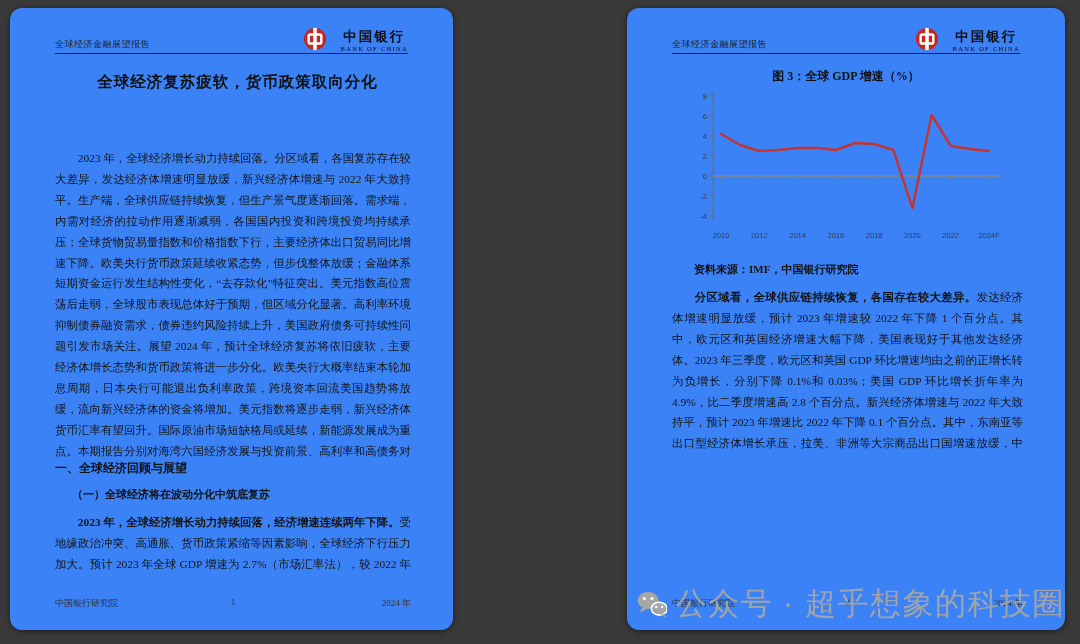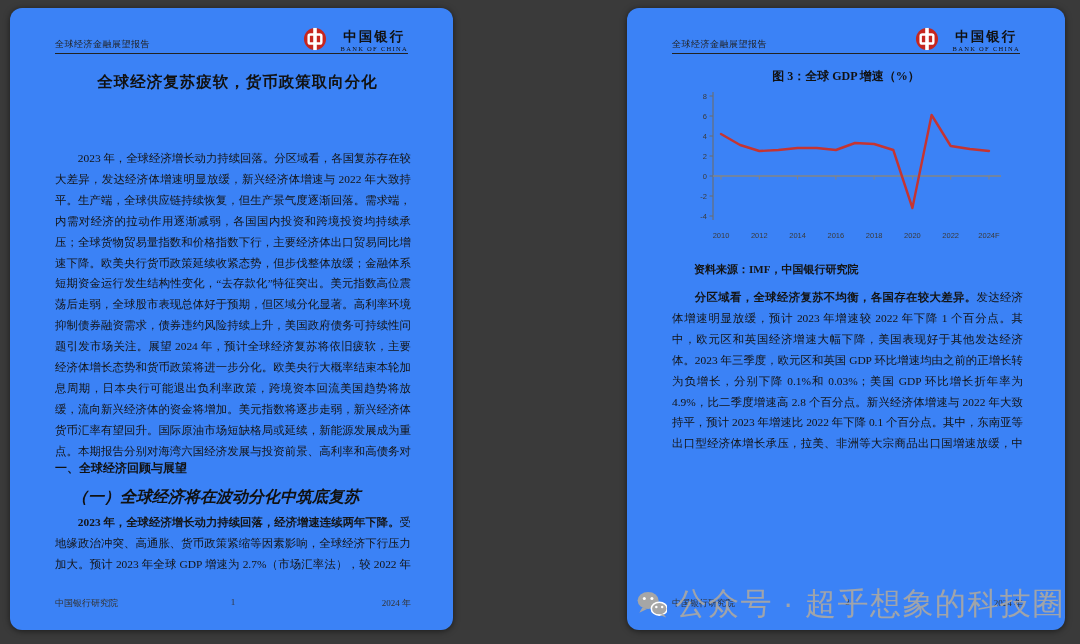--- a/index.html
+++ b/index.html
@@ -27,22 +27,22 @@
                font-size:15.5px; font-weight:bold; color:#111; letter-spacing:1px;margin-left:12px; }
   .doc-subtitle { position:absolute; left:0; right:0; top:96px; text-align:center;
                   font-size:11.5px; font-weight:bold; color:#111; }
 
   .body-para { position:absolute; left:45px; right:42px; text-align:justify;
                font-size:11.4px; line-height:20.9px; color:#141414; text-indent:2em;
                overflow:hidden; }
   #lp-para1 { top:140px; height:312px; }
 
   .sec-h1 { position:absolute; left:45px; top:452px; font-size:12px; font-weight:bold; color:#111; }
-  .sec-h2 { position:absolute; left:62px; top:479px; font-size:16px; font-weight:bold;
-            font-style:italic; color:#111; }
+  .sec-h2 { position:absolute; left:62px; top:479px; font-size:11px; font-weight:bold;
+            color:#111; }
   #lp-para2 { top:504px; height:66px; }
   .lead-bold { font-weight:bold; }
 
   .pg-footer { position:absolute; left:45px; right:42px; top:589px; height:14px;
                font-size:9px; color:#333; }
   .pg-footer .f-left  { position:absolute; left:0; }
   .pg-footer .f-page  { position:absolute; left:0; right:0; text-align:center; }
   .pg-footer .f-right { position:absolute; right:0;font-family:Liberation Serif, serif; }
 
   
@@ -147,21 +147,21 @@
         <line x1="267.7142857142857" y1="88" x2="267.7142857142857" y2="91.5" stroke="#848484" stroke-width="1"></line>
         <text x="267.7142857142857" y="150" text-anchor="middle" font-size="7.5" fill="#3a3a3a">2022</text>
         <line x1="306" y1="88" x2="306" y2="91.5" stroke="#848484" stroke-width="1"></line>
         <text x="306" y="150" text-anchor="middle" font-size="7.5" fill="#3a3a3a">2024F</text>
         <polyline points="38.0,46.0 57.1,57.0 76.3,63.0 95.4,62.0 114.6,60.0 133.7,60.0 152.9,62.0 172.0,55.0 191.1,56.0 210.3,62.0 229.4,120.0 248.6,27.0 267.7,58.0 286.9,61.0 306.0,63.0" fill="none" stroke="#c53431" stroke-width="2.4" stroke-linejoin="round" stroke-linecap="round"></polyline>
       </svg>
   </div>
 
   <div class="source-line">资料来源：IMF，中国银行研究院</div>
 
-  <p class="body-para" id="rp-para1"><span class="lead-bold">分区域看，全球经济复苏不均衡，各国存在较大差异。</span><span>发达经济体增速明显放缓，预计 2023 年增速较 2022 年下降 1 个百分点。其中，欧元区和英国经济增速大幅下降，美国表现好于其他发达经济体。2023 年三季度，欧元区和英国 GDP 环比增速均由之前的正增长转为负增长，分别下降 0.1%和 0.03%；美国 GDP 环比增长折年率为 4.9%，比二季度增速高 2.8 个百分点。新兴经济体增速与 2022 年大致持平，预计 2023 年增速比 2022 年下降 0.1 个百分点。其中，东南亚等出口型经济体增长承压，拉美、非洲等大宗商品出口国增速放缓，中东欧国家经济增速加快（图 2）。</span></p>
+  <p class="body-para" id="rp-para1"><span class="lead-bold">分区域看，全球供应链持续恢复，各国存在较大差异。</span><span>发达经济体增速明显放缓，预计 2023 年增速较 2022 年下降 1 个百分点。其中，欧元区和英国经济增速大幅下降，美国表现好于其他发达经济体。2023 年三季度，欧元区和英国 GDP 环比增速均由之前的正增长转为负增长，分别下降 0.1%和 0.03%；美国 GDP 环比增长折年率为 4.9%，比二季度增速高 2.8 个百分点。新兴经济体增速与 2022 年大致持平，预计 2023 年增速比 2022 年下降 0.1 个百分点。其中，东南亚等出口型经济体增长承压，拉美、非洲等大宗商品出口国增速放缓，中东欧国家经济增速加快（图 2）。</span></p>
 
   <div class="pg-footer">
     <span class="f-left">中国银行研究院</span>
     <span class="f-page">2</span>
     <span class="f-right">2024 年</span>
   </div>
 </div>
 
 <div id="watermark">
   <svg width="50" height="46" viewBox="0 0 52 46">

